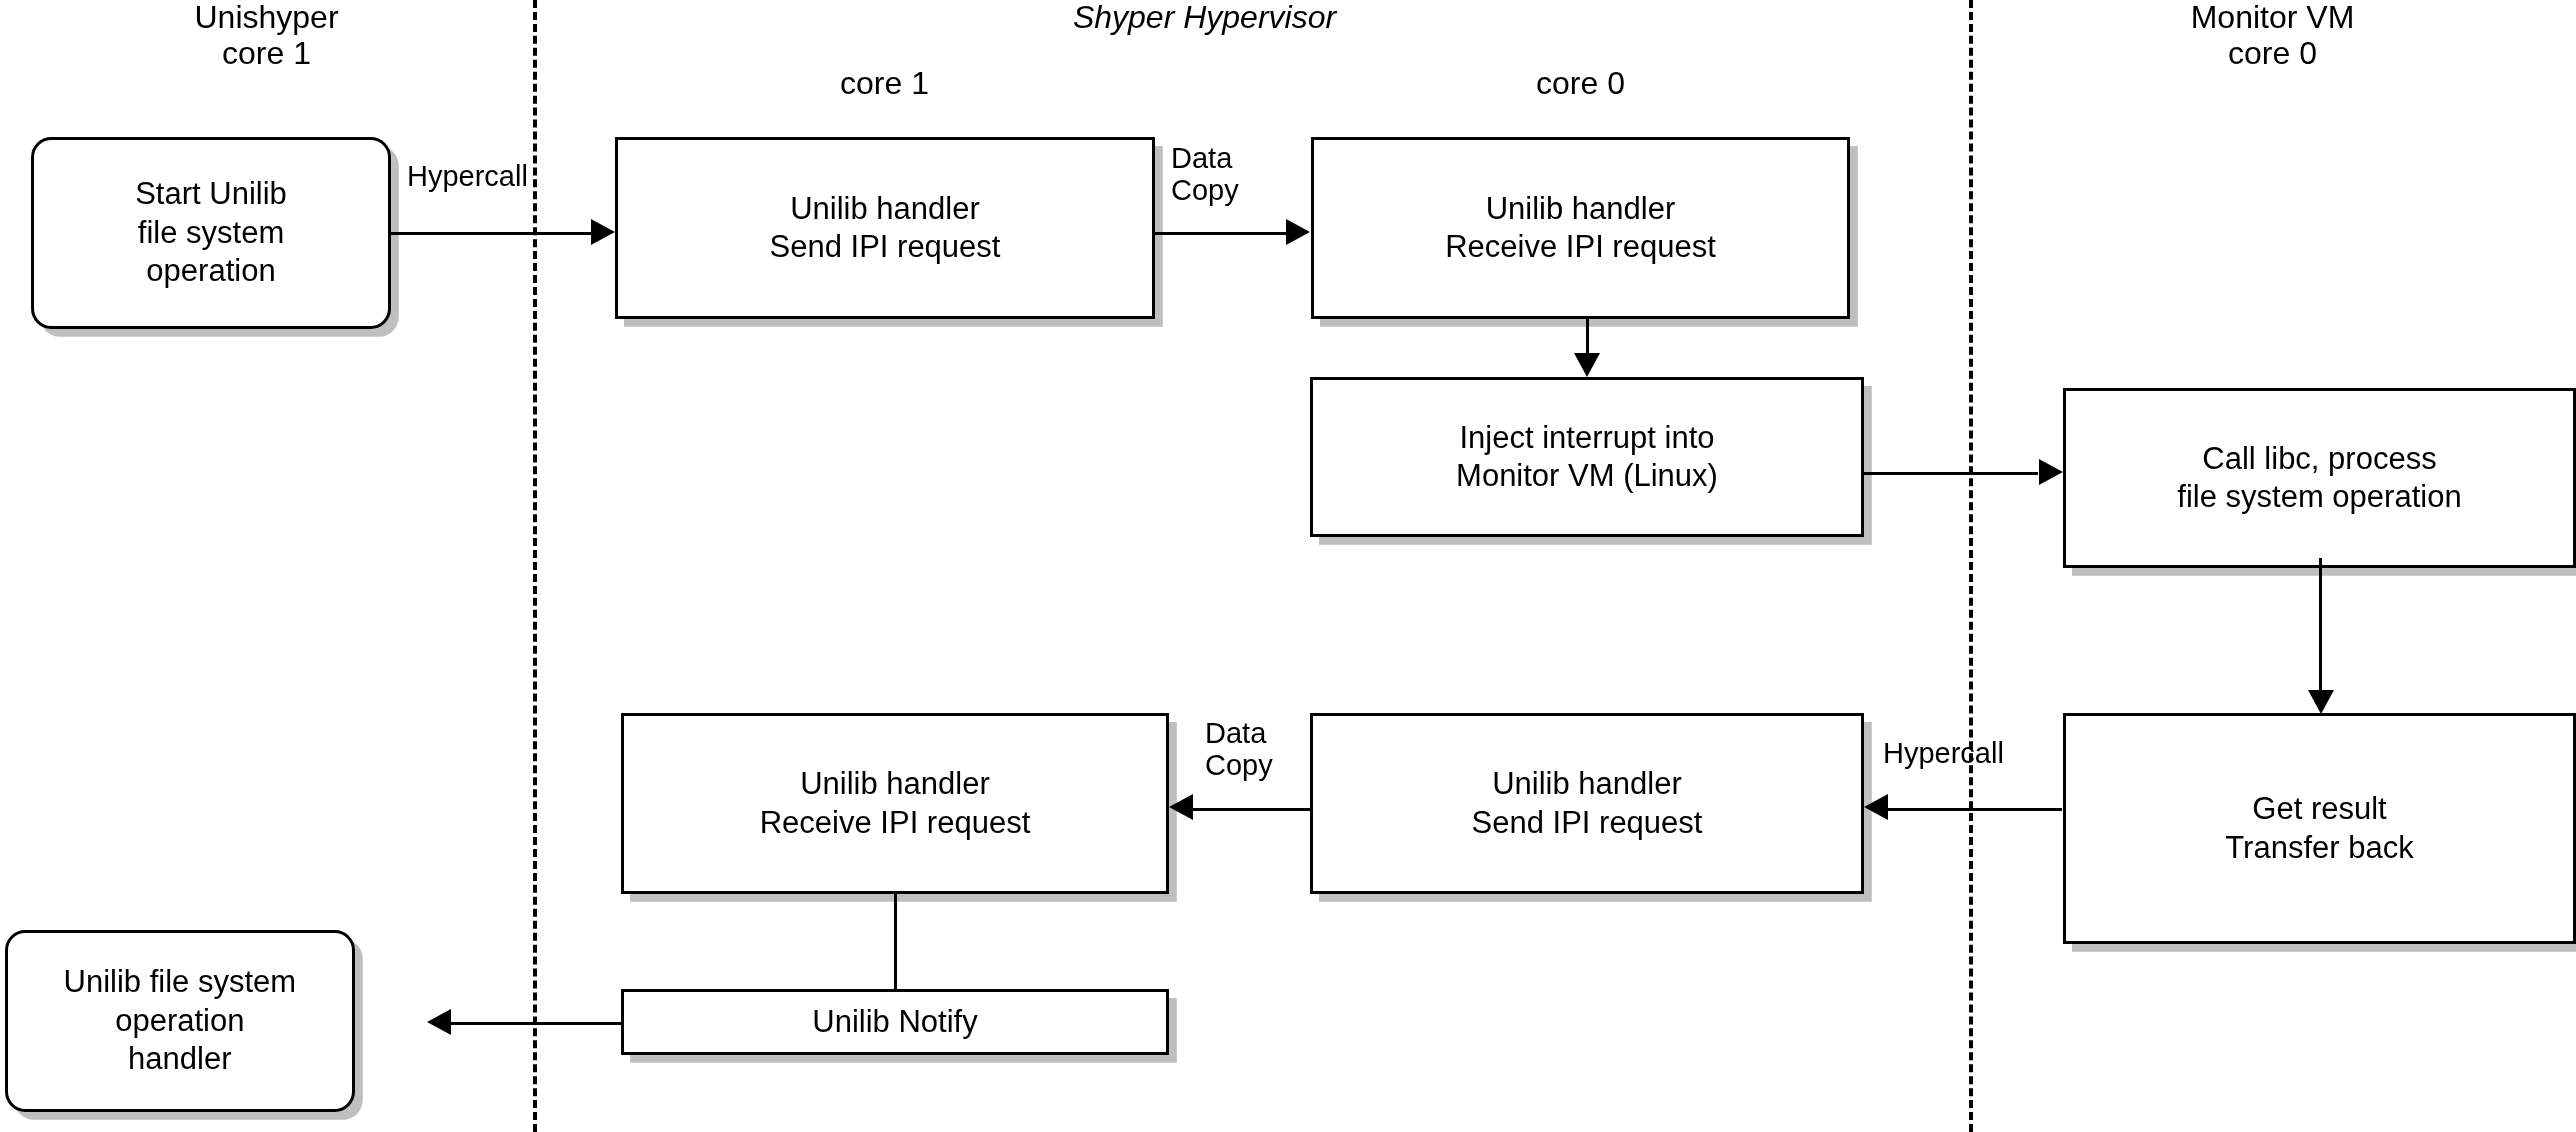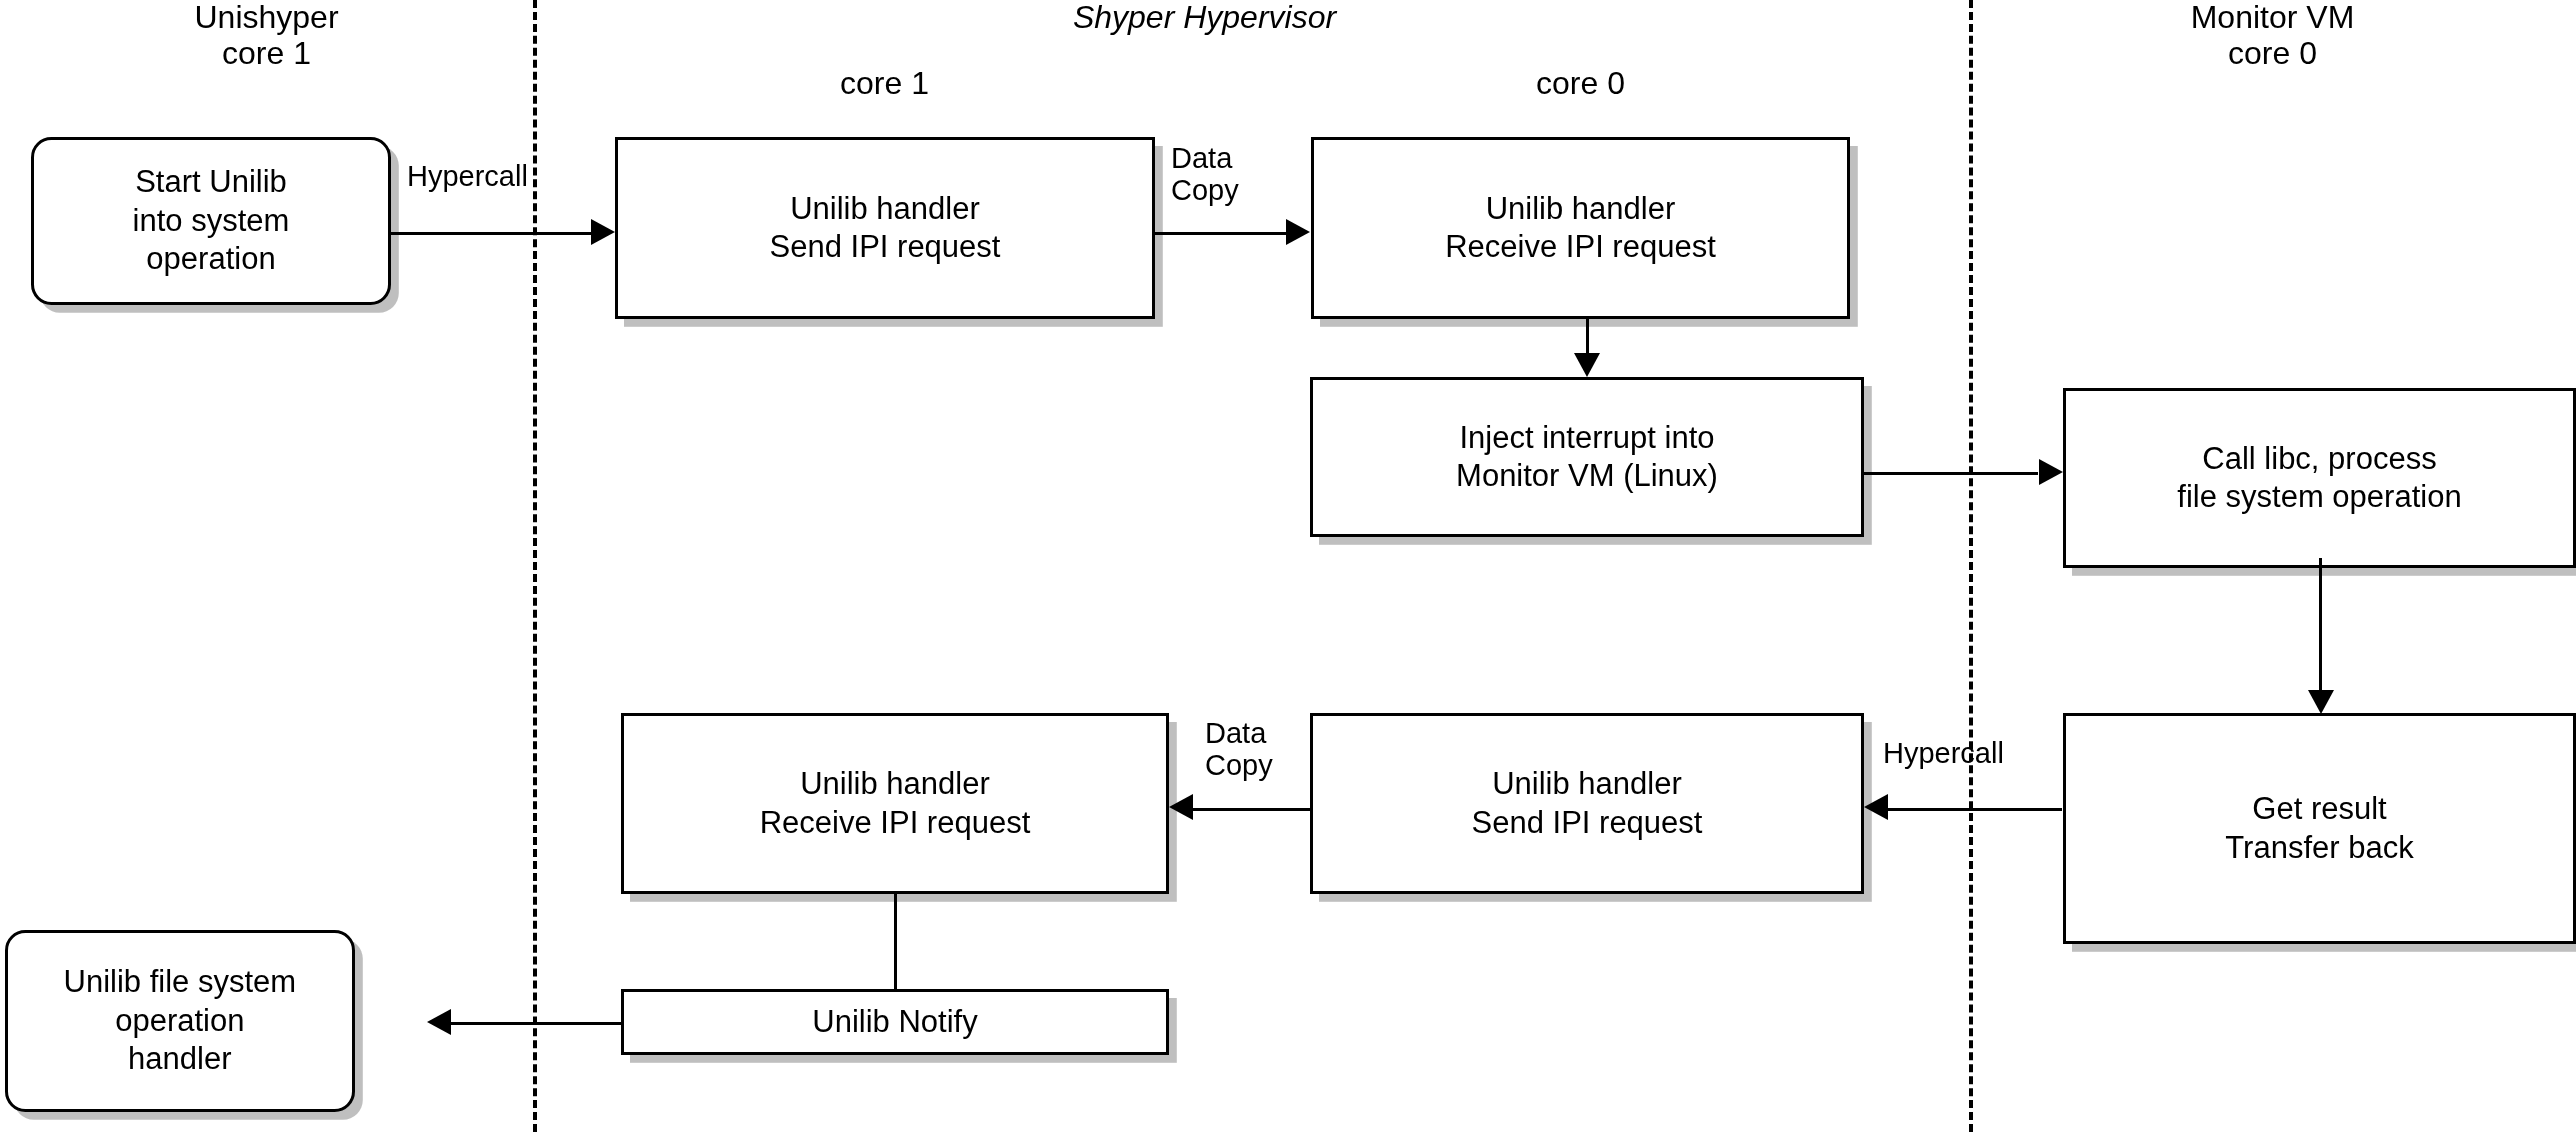--- a/index.html
+++ b/index.html
@@ -123,23 +123,23 @@
   </div>
 
   <div class="lane-title" style="left:1969px; top:0px; width:607px;">
     <span>Monitor VM</span><br>
     <span>core 0</span>
   </div>
 
   <div class="divider" style="left:533px; height:1132px;"></div>
   <div class="divider" style="left:1969px; height:1132px;"></div>
 
-  <div class="node rounded" style="left:31px; top:137px; width:360px; height:168px;">
+  <div class="node rounded" style="left:31px; top:137px; width:360px; height:192px;">
     <span class="line">Start Unilib</span>
-    <span class="line">into system</span>
+    <span class="line">file system</span>
     <span class="line">operation</span>
   </div>
 
   <div class="hline" style="left:391px; top:232px; width:200px;"></div>
   <div class="arrow right" style="left:591px; top:219px;"></div>
   <div class="edge-label" style="left:407px; top:161px;">
     <span>Hypercall</span>
   </div>
 
   <div class="node" style="left:615px; top:137px; width:540px; height:182px;">

